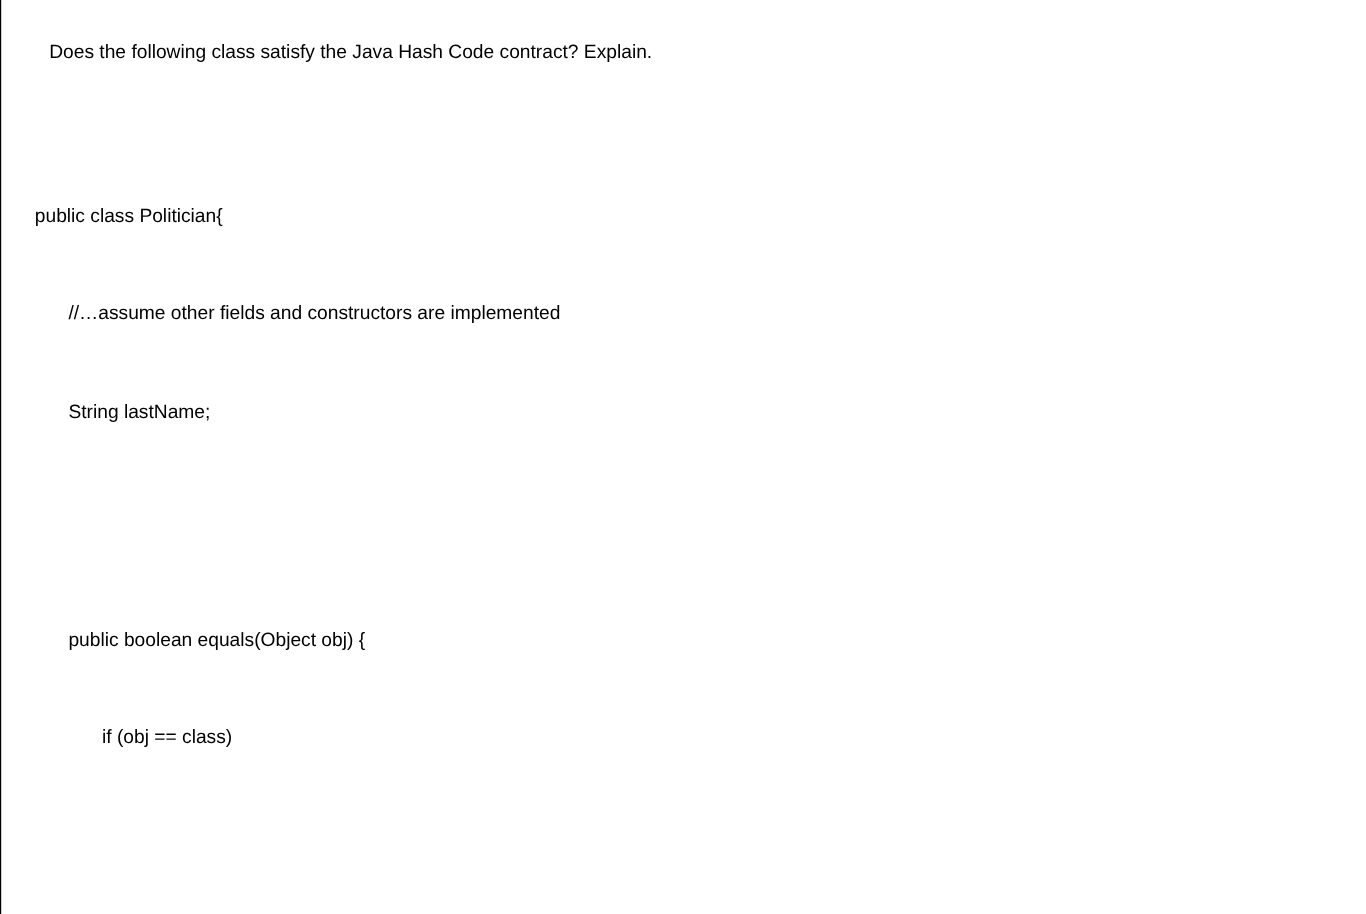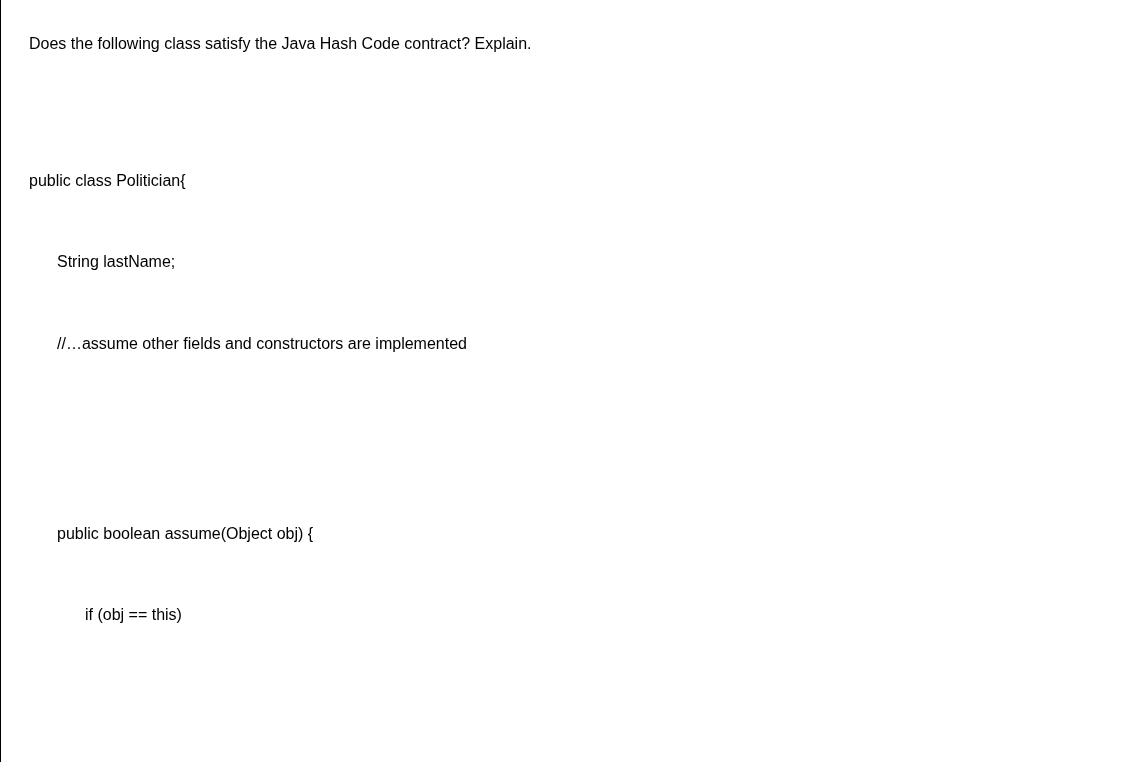--- a/index.html
+++ b/index.html
@@ -13,20 +13,21 @@
       color: #000;
       background: #fff;
       width: 1138px;
       height: 762px;
       border-left: 1px solid #000;
       padding: 30px 20px 20px 28px;
       line-height: 1.7;
     }
     .question {
       margin-bottom: 55px;
+      margin-left: 12px;
     }
     .code-block {
       white-space: pre;
       font-family: Arial, Helvetica, sans-serif;
     }
     .indent-1 {
       padding-left: 28px;
     }
     .indent-2 {
       padding-left: 56px;
@@ -35,25 +36,25 @@
       height: 54px;
     }
   </style>
 </head>
 <body>
 
 <div class="question">Does the following class satisfy the Java Hash Code contract? Explain.</div>
 
 <div class="code-block">
   <div>public class Politician{</div>
+  <div class="indent-1">//…assume other fields and constructors are implemented</div>
   <div class="indent-1">String lastName;</div>
-  <div class="indent-1">//…assume other fields and constructors are implemented</div>
   <div class="blank-line-double"></div>
-  <div class="indent-1">public boolean assume(Object obj) {</div>
-  <div class="indent-2">if (obj == this)</div>
+  <div class="indent-1">public boolean equals(Object obj) {</div>
+  <div class="indent-2">if (obj == class)</div>
   
   
   
   
   
   
   
   
   
   

